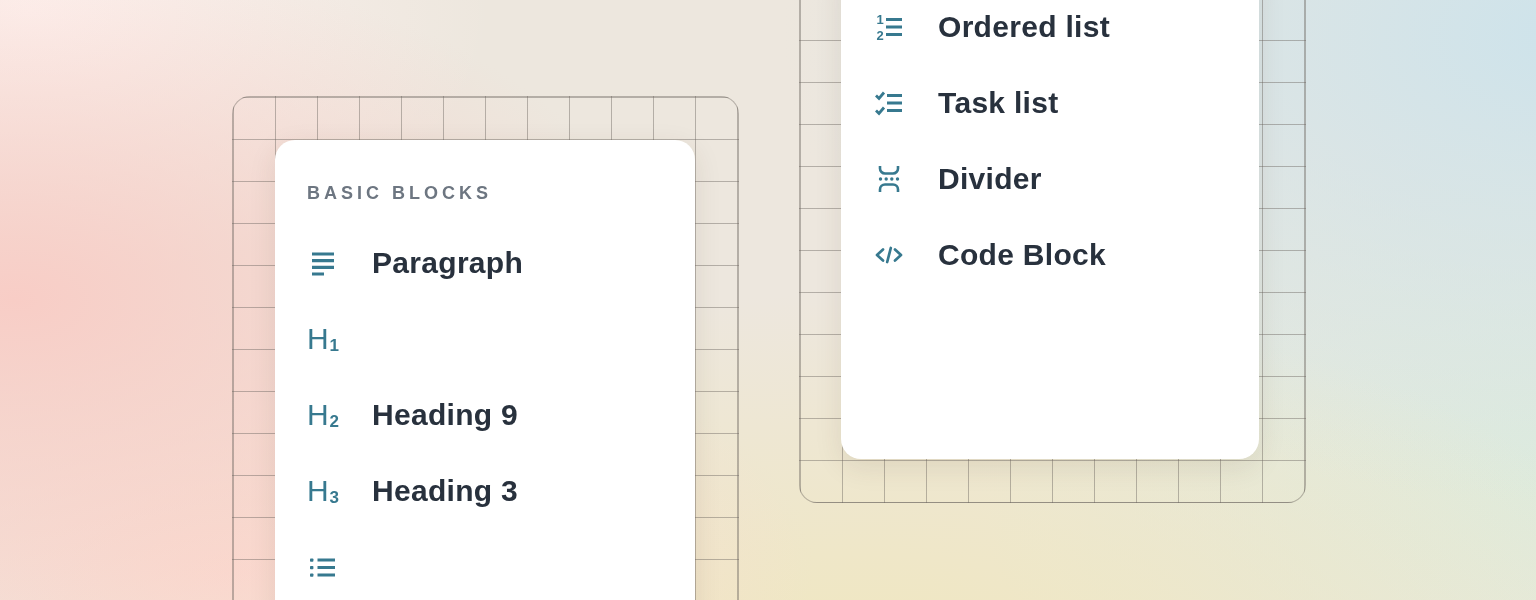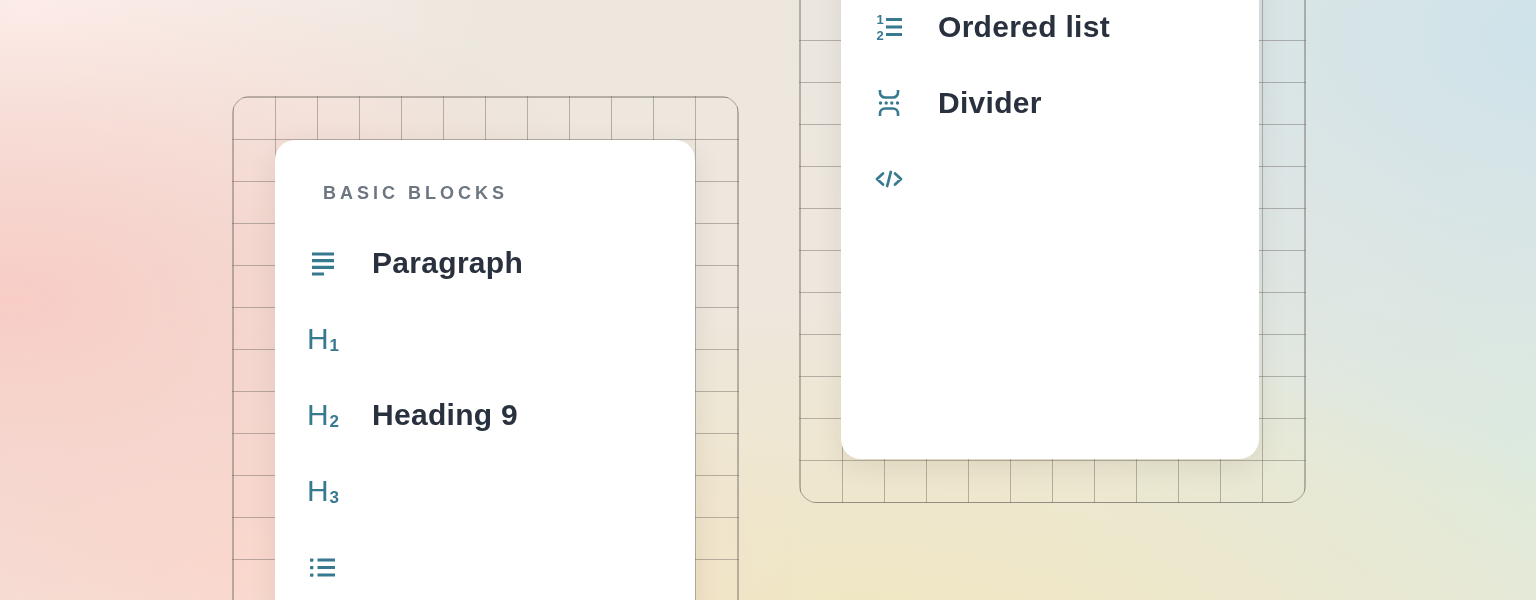--- a/index.html
+++ b/index.html
@@ -30,21 +30,21 @@
   .grid-left{left:232px;top:96px;height:560px;}
   .grid-right{left:799px;top:-45px;}
   .card{
     position:absolute;background:var(--card-background,#fff);
     border-radius:20px;
     box-shadow:0 8px 28px rgba(70,45,30,.10);
   }
   .card-left{left:275px;top:140px;width:420px;height:520px;padding:43px 32px 0;box-sizing:border-box;}
   .card-right{left:841px;top:-40px;width:418px;height:499px;padding:29px 32px 0;box-sizing:border-box;}
   .menu-header{
-    height:20px;line-height:20px;margin:0 0 22px 16px;
+    height:20px;line-height:20px;margin:0 0 22px 0;
     font-size:18px;font-weight:700;letter-spacing:4px;
     color:var(--header-color,#6D7681);
   }
   .menu-row{display:flex;align-items:center;height:76px;cursor:pointer;}
   .icon-box{width:32px;height:32px;flex:0 0 32px;margin-right:33px;display:flex;align-items:center;justify-content:center;}
   .icon-box svg{display:block;width:32px;height:32px;}
   .row-label{
     font-size:30px;font-weight:700;letter-spacing:.3px;
     color:var(--label-color,#28313D);white-space:nowrap;
   }
@@ -97,20 +97,21 @@
       <span class="row-label">Heading 9</span>
     </div>
 
     <div class="menu-row">
       <span class="icon-box">
         <span class="h-glyph">
             <span>H</span>
             <span class="h-sub">3</span>
           </span>
       </span>
+      <span class="row-label">Heading 3</span>
     </div>
 
     <div class="menu-row">
       <span class="icon-box">
         <svg viewBox="0 0 32 32">
           <path class="stroke" stroke-width="3.2" d="M10.5 9h17.5M10.5 16.5h17.5M10.5 24h17.5"></path>
           <rect class="fillc" x="3" y="7.4" width="3.4" height="3.4" rx="0.8"></rect>
           <rect class="fillc" x="3" y="14.9" width="3.4" height="3.4" rx="0.8"></rect>
           <rect class="fillc" x="3" y="22.4" width="3.4" height="3.4" rx="0.8"></rect>
         </svg>
@@ -124,20 +125,29 @@
       <span class="icon-box">
         <svg viewBox="0 0 32 32">
           <path class="stroke" stroke-width="3.2" d="M13 8.5h16M13 16h16M13 23.5h16"></path>
           <text class="num" x="3.5" y="13">1</text>
           <text class="num" x="3.5" y="28.5">2</text>
         </svg>
       </span>
       <span class="row-label">Ordered list</span>
     </div>
 
+    <div class="menu-row">
+      <span class="icon-box">
+        <svg viewBox="0 0 32 32">
+          <path class="stroke" stroke-width="3.2" d="M14 8.5h15M14 16h15M14 23.5h15"></path>
+          <path class="stroke" stroke-width="2.8" d="M3 8.5l3 3 5-6M3 23.5l3 3 5-6"></path>
+        </svg>
+      </span>
+      <span class="row-label">Task list</span>
+    </div>
 
     <div class="menu-row">
       <span class="icon-box">
         <svg viewBox="0 0 32 32">
           <path class="stroke" stroke-width="2.6" d="M7 3v2.5a5 5 0 0 0 5 5h8a5 5 0 0 0 5-5V3"></path>
           <path class="stroke" stroke-width="2.6" d="M7 29v-2.5a5 5 0 0 1 5-5h8a5 5 0 0 1 5 5V29"></path>
           <circle class="fillc" cx="7.5" cy="16" r="1.7"></circle>
           <circle class="fillc" cx="13.2" cy="16" r="1.7"></circle>
           <circle class="fillc" cx="18.8" cy="16" r="1.7"></circle>
           <circle class="fillc" cx="24.5" cy="16" r="1.7"></circle>
@@ -148,15 +158,16 @@
 
 
 
     <div class="menu-row">
       <span class="icon-box">
         <svg viewBox="0 0 32 32">
           <path class="stroke" stroke-width="2.7" stroke-linecap="round" stroke-linejoin="round" d="M10 10.5L4 16l6 5.5M22 10.5L28 16l-6 5.5"></path>
           <path class="stroke" stroke-width="2.7" stroke-linecap="round" d="M17.8 9l-3.6 14"></path>
         </svg>
       </span>
+      <span class="row-label">Code Block</span>
     </div>
   </div>
 </div>
 
 </body></html>

